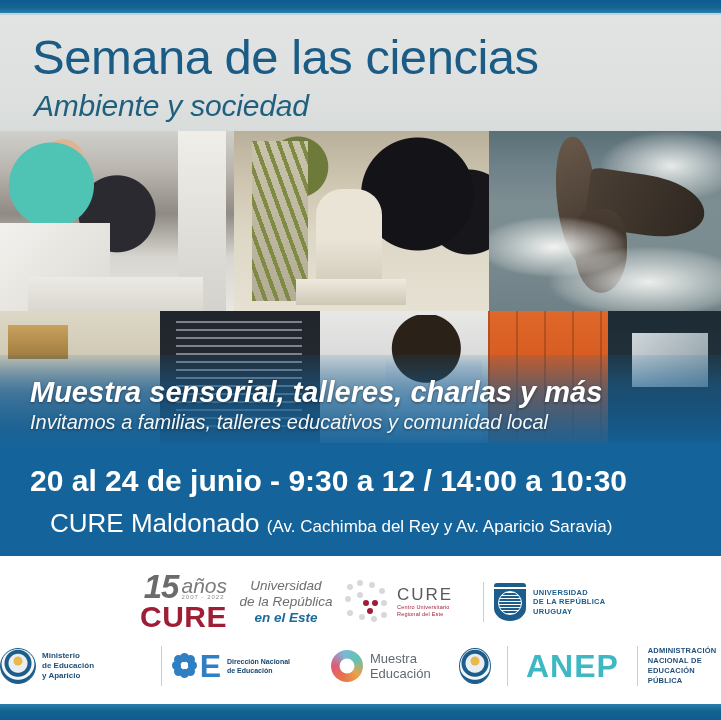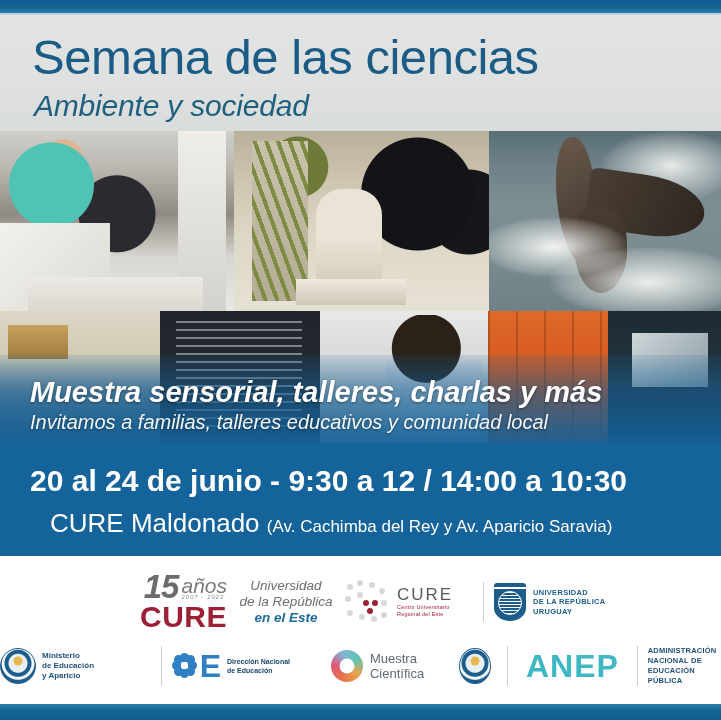--- a/index.html
+++ b/index.html
@@ -517,21 +517,21 @@
         <div class="txt">
           <div>Dirección Nacional</div>
           <div>de Educación</div>
         </div>
       </div>
 
       <div class="logo l-cc">
         <div class="cc-mark"></div>
         <div class="txt">
           <div>Muestra</div>
-          <div>Científica</div>
+          <div>Educación</div>
         </div>
       </div>
 
       <div class="logo l-anep">
         <div class="uy-seal"></div>
         <div class="divider"></div>
         <div class="anep-word">ANEP</div>
         <div class="divider"></div>
         <div class="txt">
           <div>ADMINISTRACIÓN</div>

